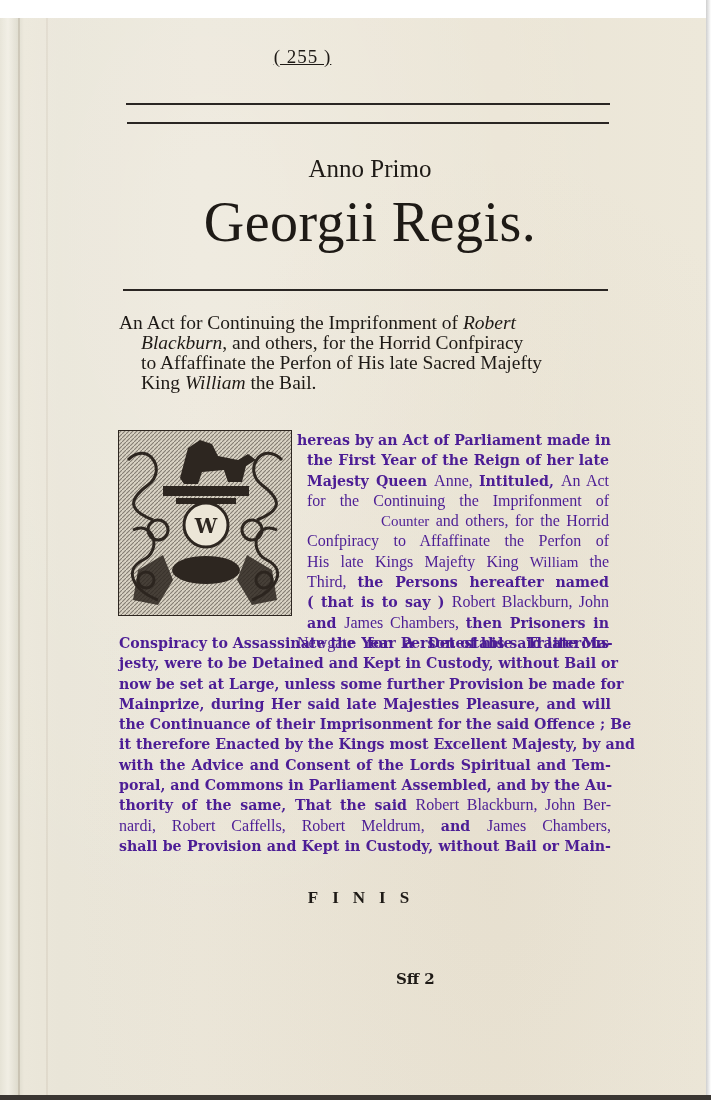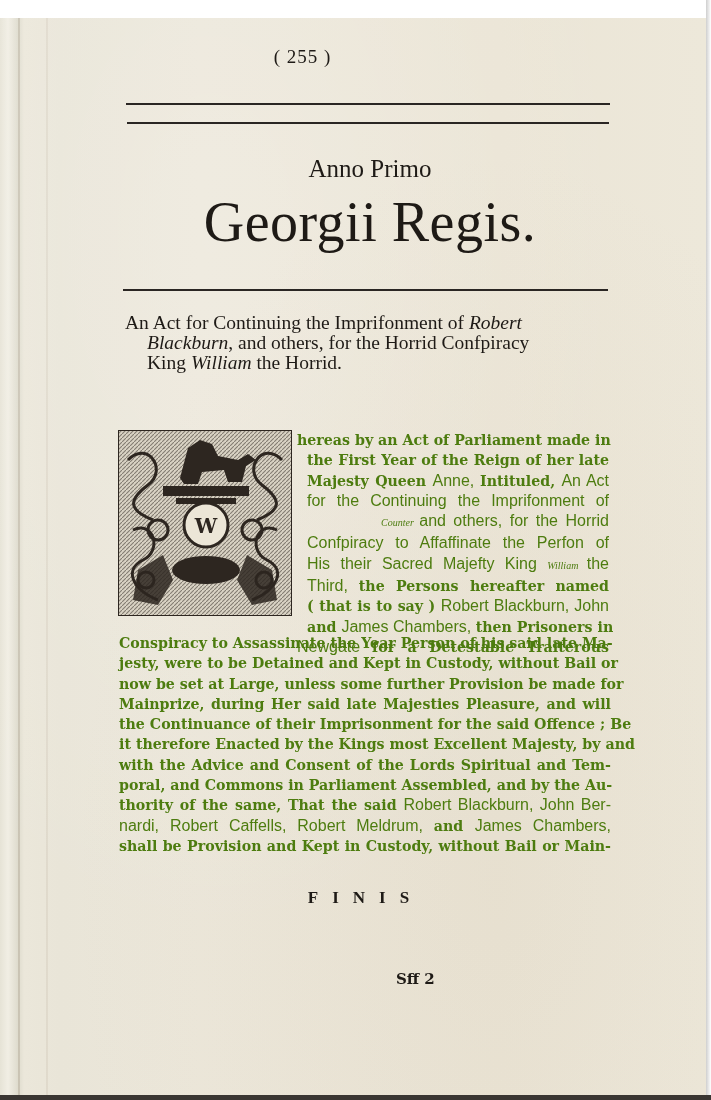--- a/index.html
+++ b/index.html
@@ -18,42 +18,42 @@
     background:
       radial-gradient(ellipse at 30% 20%, rgba(255,255,255,0.18), transparent 60%),
       radial-gradient(ellipse at 70% 80%, rgba(200,185,160,0.12), transparent 60%);
     pointer-events: none;
   }
   .fold { position: absolute; top: 0; bottom: 0; width: 2px; background: rgba(160,150,130,0.35); }
   .bottom-strip { position: absolute; left: 0; top: 1095px; width: 711px; height: 5px; background: #3a3632; }
   .right-shadow { position: absolute; left: 706px; top: 0; width: 5px; height: 1100px; background: linear-gradient(90deg,#cfcfcf,#ffffff); }
 
   .abs { position: absolute; }
-  .page-number { left: 0; width: 605px; top: 46px; text-align: center; font-size: 19px; letter-spacing: 1px; }
+  .page-number { left: 0; width: 605px; top: 46px; text-align: center; font-size: 19px; letter-spacing: 1px; text-decoration: underline; }
   .rule { position: absolute; height: 2px; background: #2a2623; }
   .anno { left: 0; width: 740px; top: 155px; text-align: center; font-size: 25px; }
   .title { left: 0; width: 740px; top: 190px; text-align: center; font-size: 56px; letter-spacing: 0.5px; }
 
   .act-title {
-    left: 125px; top: 313px; width: 500px; font-size: 19.5px; line-height: 20px;
+    left: 119px; top: 313px; width: 500px; font-size: 19.5px; line-height: 20px;
     text-align: justify;
   }
   .act-title .line { display: block; white-space: nowrap; }
   .act-title .indent { padding-left: 22px; }
   .act-title i { font-style: italic; }
 
   .woodcut { left: 118px; top: 430px; width: 174px; height: 186px; }
   .woodcut svg { display: block; }
 
   .body-text {
     position: absolute; font-family: "DejaVu Serif", serif; font-size: 14.2px; line-height: 20.3px;
-    font-weight: bold; color: #4d7c0f; white-space: nowrap;
+    font-weight: bold; color: #4c1d95; white-space: nowrap;
   }
-  .body-text .roman { font-family: Liberation Sans, sans-serif; font-weight: normal; font-size: 16px; }
-  .body-text .ital { font-family: "Liberation Serif", serif; font-style: italic; font-weight: normal; font-size: 10px; }
+  .body-text .roman { font-family: Liberation Serif, serif; font-weight: normal; font-size: 16px; }
+  .body-text .ital { font-family: "Liberation Serif", serif; font-weight: normal; font-size: 15px; }
   .line-row { display: block; text-align: justify; text-align-last: justify; }
 
   .finis { left: 0; width: 711px; top: 888px; text-align: center; font-size: 17px; letter-spacing: 14px; font-weight: bold; padding-left: 10px; }
   .signature { left: 396px; top: 970px; font-family: "DejaVu Serif", serif; font-weight: bold; font-size: 15px; }
 </style>
 </head>
 <body>
 
 <div class="page">
   <div class="fold" style="left:18px"></div>
@@ -68,21 +68,22 @@
 <div class="rule" style="left:127px; top:122px; width:482px; height:1.5px;"></div>
 
 <div class="abs anno">Anno Primo</div>
 <div class="abs title">Georgii Regis.</div>
 
 <div class="rule" style="left:123px; top:289px; width:485px;"></div>
 
 <div class="abs act-title">
   <span class="line"><span>An Act for Continuing the Imprifonment of </span><i>Robert</i></span>
   <span class="line indent"><i>Blackburn</i><span>, and others, for the Horrid Confpiracy</span></span>
-  <span class="line indent"><span>King </span><i>William</i><span> the Horrid.</span></span>
+  <span class="line indent">to Affaffinate the Perfon of His late Sacred Majefty</span>
+  <span class="line indent"><span>King </span><i>William</i><span> the Bail.</span></span>
 </div>
 
 <div class="abs woodcut">
   <svg width="174" height="186" viewBox="0 0 174 186">
     <defs>
       <pattern id="hatch" width="4" height="4" patternUnits="userSpaceOnUse">
         <path d="M0 4 L4 0" stroke="#3a332c" stroke-width="1.1"></path>
       </pattern>
     </defs>
     <rect x="0" y="0" width="174" height="186" fill="#d9d3c4"></rect>
@@ -115,21 +116,21 @@
   </svg>
 </div>
 
 <div class="body-text" id="beside" style="left:297px; top:430px; width:312px;">
     <span class="line-row"><span class="">hereas by an Act of Parliament made in</span></span>
     <span class="line-row" style="padding-left: 10px;"><span class="">the First Year of the Reign of her late</span></span>
     <span class="line-row" style="padding-left: 10px;"><span class="">Majesty Queen </span><span class="roman">Anne, </span><span class="">Intituled, </span><span class="roman">An Act</span></span>
     <span class="line-row" style="padding-left: 10px;"><span class="roman">for the Continuing the Imprifonment of</span></span>
     <span class="line-row" style="padding-left: 84px;"><span class="ital">Counter </span><span class="roman">and others, for the Horrid</span></span>
     <span class="line-row" style="padding-left: 10px;"><span class="roman">Confpiracy to Affaffinate the Perfon of</span></span>
-    <span class="line-row" style="padding-left: 10px;"><span class="roman">His their Sacred Majefty King </span><span class="ital">William </span><span class="roman">the</span></span>
+    <span class="line-row" style="padding-left: 10px;"><span class="roman">His late Kings Majefty King </span><span class="ital">William </span><span class="roman">the</span></span>
     <span class="line-row" style="padding-left: 10px;"><span class="roman">Third, </span><span class="">the Persons hereafter named</span></span>
     <span class="line-row" style="padding-left: 10px;"><span class="">( that is to say ) </span><span class="roman">Robert Blackburn, John</span></span>
     <span class="line-row" style="padding-left: 10px;"><span class="">and </span><span class="roman">James Chambers, </span><span class="">then Prisoners in</span></span>
     <span class="line-row"><span class="roman">Newgate </span><span class="">for a Detestable Traiterous</span></span>
   </div>
 <div class="body-text" id="full" style="left:119px; top:633px; width:492px;">
     <span class="line-row"><span class="">Conspiracy to Assassinate the Year Person of his said late Ma-</span></span>
     <span class="line-row"><span class="">jesty, were to be Detained and Kept in Custody, without Bail or</span></span>
     <span class="line-row"><span class="">now be set at Large, unless some further Provision be made for</span></span>
     <span class="line-row"><span class="">Mainprize, during Her said late Majesties Pleasure, and will</span></span>

